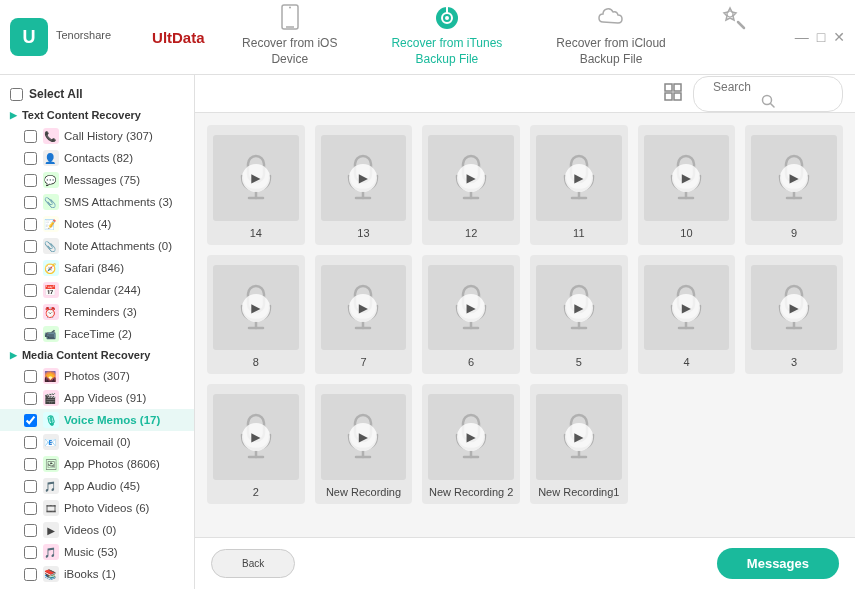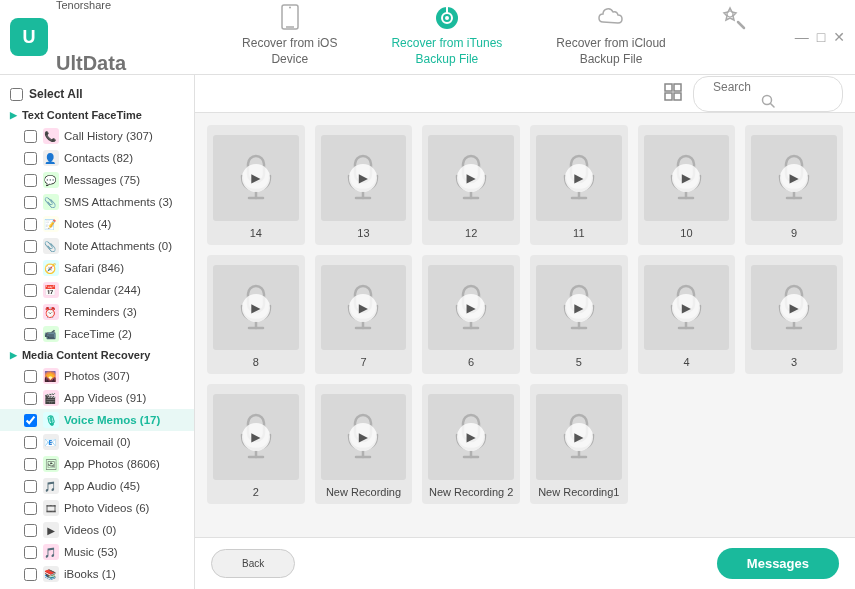--- a/index.html
+++ b/index.html
@@ -28,25 +28,25 @@
       display: flex;
       align-items: center;
       justify-content: center;
       margin-right: 8px;
       color: white;
       font-weight: bold;
       font-size: 18px;
     }
     .logo-text {
       display: flex;
-      flex-direction: column;
+      flex-direction: row;
       gap: 41px;
     }
     .logo-text .brand { color: #555; font-size: 11px; }
-    .logo-text .product { color: #737373; font-size: 20px; font-weight: bold; }
+    .logo-text .product { color: #b91c1c; font-size: 15px; font-weight: bold; }
     .nav-tabs {
       display: flex;
       flex: 1;
       justify-content: center;
       gap: 30px;
     }
     .nav-tab {
       display: flex;
       flex-direction: column;
       align-items: center;
@@ -304,21 +304,21 @@
 <div class="main">
 
   <div class="sidebar">
     <div class="sidebar-select-all">
       <input type="checkbox" style="">
       <span>Select All</span>
     </div>
 
     <div class="sidebar-group-label">
       <span class="expand-icon">▶</span>
-      <span>Text Content FaceTime</span>
+      <span>Text Content Recovery</span>
     </div>
     <div class="sidebar-item">
       <input type="checkbox" style="">
       <span class="sidebar-icon" style="background:#fde;">📞</span>
       <span>Call History (307)</span>
     </div>
     <div class="sidebar-item">
       <input type="checkbox" style="">
       <span class="sidebar-icon" style="background:#eee;">👤</span>
       <span>Contacts (82)</span>

